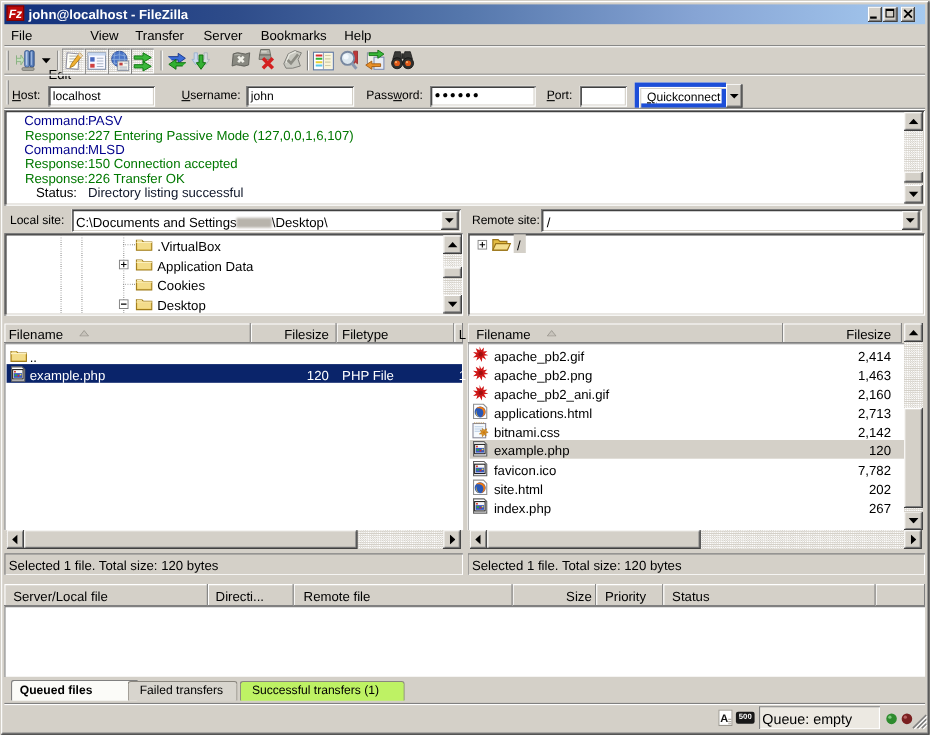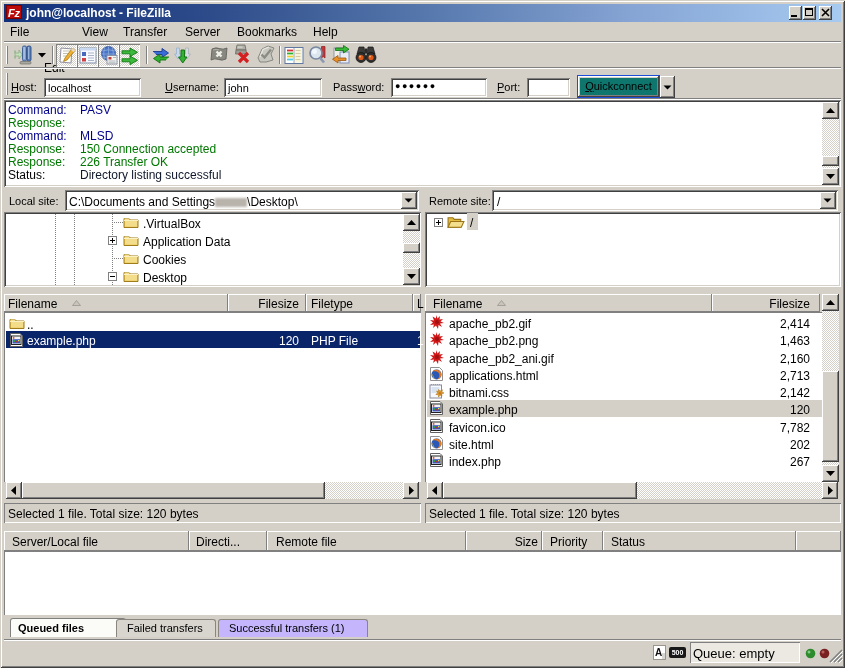--- a/index.html
+++ b/index.html
@@ -182,41 +182,41 @@
 <div class="abs txt" style="left:165px; top:81px;"><span class="u">U</span>sername:</div>
 <div class="abs sunken white" style="left:224px; top:78px; width:98px; height:19px;">
         <div class="abs txt" style="left:4px; top:4px;">john</div>
       </div>
 <div class="abs txt" style="left:333px; top:81px;">Pass<span class="u">w</span>ord:</div>
 <div class="abs sunken white" style="left:391px; top:78px; width:96px; height:19px;">
         <div class="abs txt" style="left:4px; top:3px; font-size:9px; letter-spacing:1.5px;">●●●●●●</div>
       </div>
 <div class="abs txt" style="left:497px; top:81px;"><span class="u">P</span>ort:</div>
 <div class="abs sunken white" style="left:527px; top:78px; width:43px; height:19px;"></div>
-<div class="abs" style="left:577px; top:75px; width:83px; height:23px; background:#0f766e; border:1px solid #1d4ed8;">
+<div class="abs" style="left:577px; top:75px; width:83px; height:23px; background:#ffffff; border:4px solid #1d4ed8;">
         <div class="abs raised" style="left:0; top:0; width:81px; height:21px; text-align:center; line-height:20px;"><span class="u">Q</span>uickconnect</div>
       </div>
 <div class="abs raised" style="left:660px; top:76px; width:15px; height:22px; background:#D4D0C8;">
         <svg class="abs" style="left:3px; top:9px;" width="9" height="5" viewBox="0 0 9 5">
           <path d="M0.5 0.5 L8.5 0.5 L4.5 4.5 Z" fill="#000"></path>
         </svg>
       </div>
 </div>
 <div class="abs" style="left:4px; top:98px; width:837px; height:1px; background:#808080;"></div>
 <div class="abs" style="left:4px; top:99px; width:837px; height:1px; background:#fff;"></div>
 
 <div id="log">
 <div class="abs sunken white" style="left:4px; top:100px; width:837px; height:87px;"></div>
-<div class="abs txt" style="left:8px; top:104px; color:#00008B; line-height:13px;">Command:<br>
+<div class="abs txt" style="left:22px; top:104px; color:#00008B; line-height:13px;text-align:center;">Command:<br>
 <span style="color:#007800;">Response:</span><br>Command:<br>
 <span style="color:#007800;">Response:</span><br>
 <span style="color:#007800;">Response:</span><br>
 <span style="color:#000;">Status:</span></div>
 <div class="abs txt" style="left:80px; top:104px; color:#00008B; line-height:13px;">PASV<br>
-<br>MLSD<br>
+<span style="color:#007800;">227 Entering Passive Mode (127,0,0,1,6,107)</span><br>MLSD<br>
 <span style="color:#007800;">150 Connection accepted</span><br>
 <span style="color:#007800;">226 Transfer OK</span><br>
 <span style="color:#0f172a;">Directory listing successful</span></div>
 
 <div class="abs dither" style="left:822px; top:102px; width:17px; height:83px;"></div>
 <div class="abs raised" style="left:822px; top:102px; width:17px; height:17px; background:#D4D0C8;">
         <svg class="abs" style="left:4px; top:6px;" width="9" height="5" viewBox="0 0 9 5">
           <path d="M4.5 0 L9 5 L0 5 Z" fill="#000"></path>
         </svg>
       </div>
@@ -519,21 +519,21 @@
       </div>
 <div class="abs raised1" style="left:796px; top:531px; width:45px; height:20px;"></div>
 <div class="abs white sunken1" style="left:4px; top:551px; width:837px; height:64px;"></div>
 
 <div class="abs" style="left:10px; top:618px; width:116px; height:19px; background:#FBFBF8; border:1px solid #808080; border-bottom:none; border-radius:3px 3px 0 0;">
         <div class="abs txt" style="left:7px; top:3px; font-weight:bold; font-size:11px;">Queued files</div>
       </div>
 <div class="abs" style="left:116px; top:619px; width:100px; height:18px; background:#D8D5CE; border:1px solid #8a867e; border-bottom:none; border-radius:3px 3px 0 0;">
         <div class="abs txt" style="left:10px; top:2px; font-size:11px;">Failed transfers</div>
       </div>
-<div class="abs" style="left:218px; top:619px; width:150px; height:18px; background:#c4b5fd; border:1px solid #8a867e; border-bottom:none; border-radius:3px 3px 0 0;">
+<div class="abs" style="left:218px; top:619px; width:150px; height:18px; background:#bef264; border:1px solid #8a867e; border-bottom:none; border-radius:3px 3px 0 0;">
         <div class="abs txt" style="left:10px; top:2px; font-size:11px;">Successful transfers (1)</div>
       </div>
 </div>
 
 <div id="statusbar">
 <div class="abs" style="left:4px; top:639px; width:837px; height:1px; background:#808080;"></div>
 <div class="abs" style="left:4px; top:640px; width:837px; height:1px; background:#fff;"></div>
 <svg class="abs" style="left:653px; top:645px;" width="13" height="15" viewBox="0 0 13 15">
 <rect x="0.5" y="0.5" width="12" height="14" fill="#fff" stroke="#9a968e"></rect>
 <text x="5.5" y="11" font-size="10" font-weight="bold" text-anchor="middle" fill="#101010" font-family="Liberation Sans">A</text>

